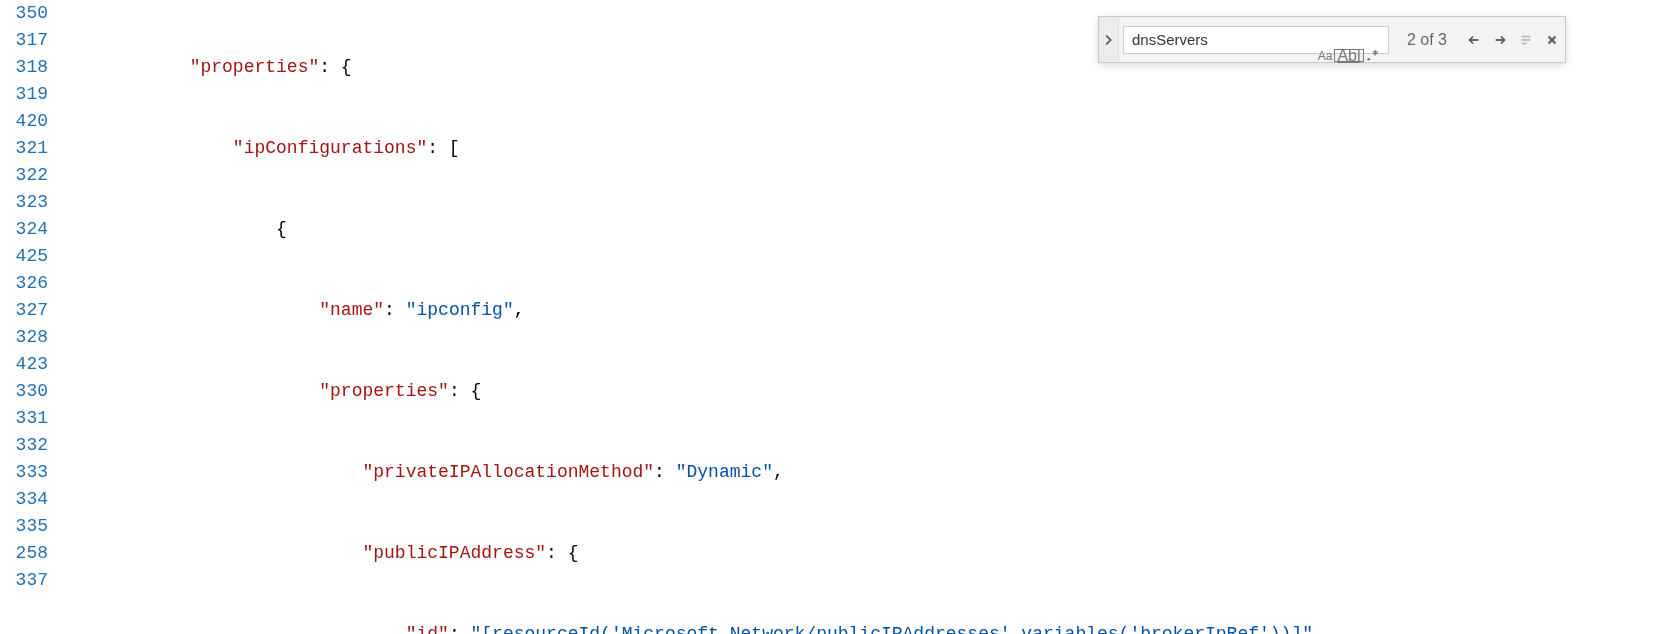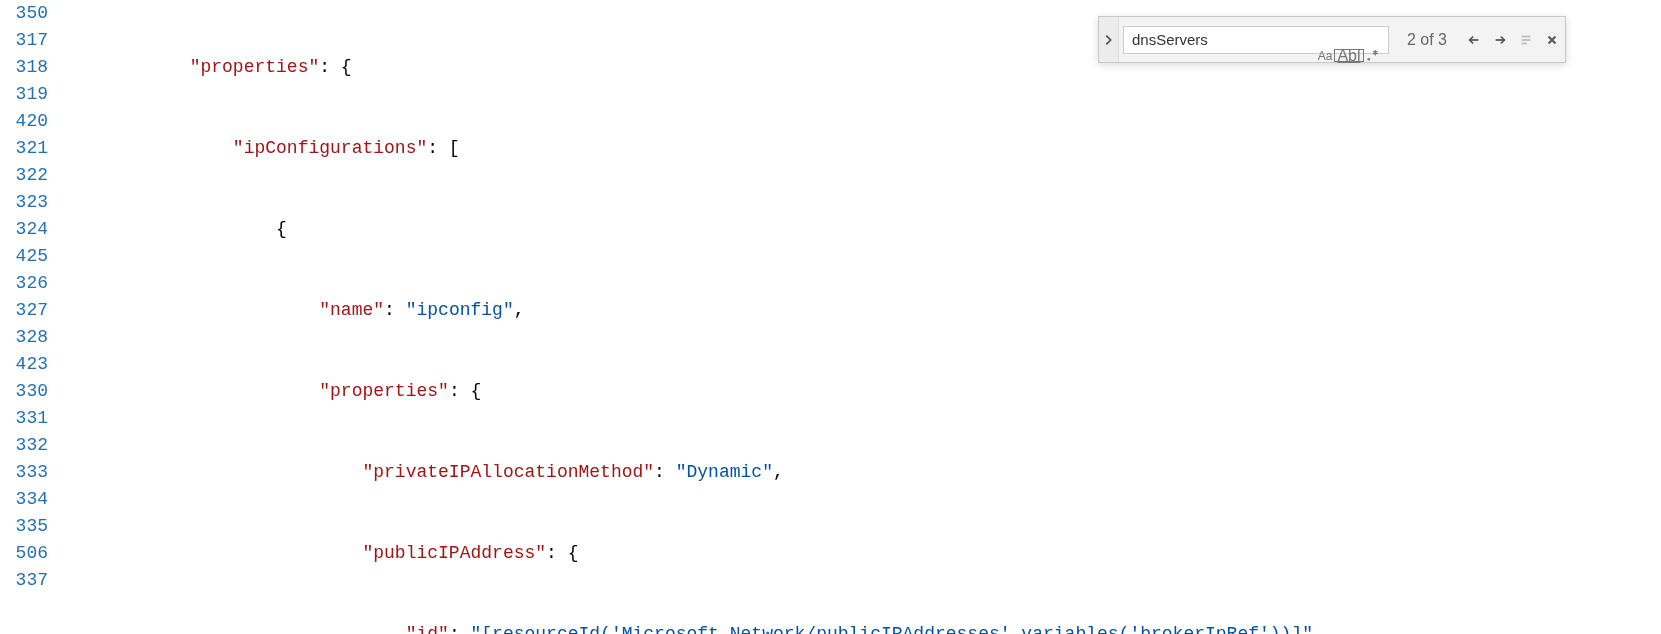--- a/index.html
+++ b/index.html
@@ -132,21 +132,21 @@
     <div>326</div>
     <div>327</div>
     <div>328</div>
     <div>423</div>
     <div>330</div>
     <div>331</div>
     <div>332</div>
     <div>333</div>
     <div>334</div>
     <div>335</div>
-    <div>506</div>
+    <div>258</div>
     <div>337</div>
   </div>
 
   <div class="code">
     <div class="line"><span class="punct">            </span><span class="key">"properties"</span><span class="punct">: {</span></div>
     <div class="line"><span class="punct">                </span><span class="key">"ipConfigurations"</span><span class="punct">: [</span></div>
     <div class="line"><span class="punct">                    {</span></div>
     <div class="line"><span class="punct">                        </span><span class="key">"name"</span><span class="punct">: </span><span class="str">"ipconfig"</span><span class="punct">,</span></div>
     <div class="line"><span class="punct">                        </span><span class="key">"properties"</span><span class="punct">: {</span></div>
     <div class="line"><span class="punct">                            </span><span class="key">"privateIPAllocationMethod"</span><span class="punct">: </span><span class="str">"Dynamic"</span><span class="punct">,</span></div>

